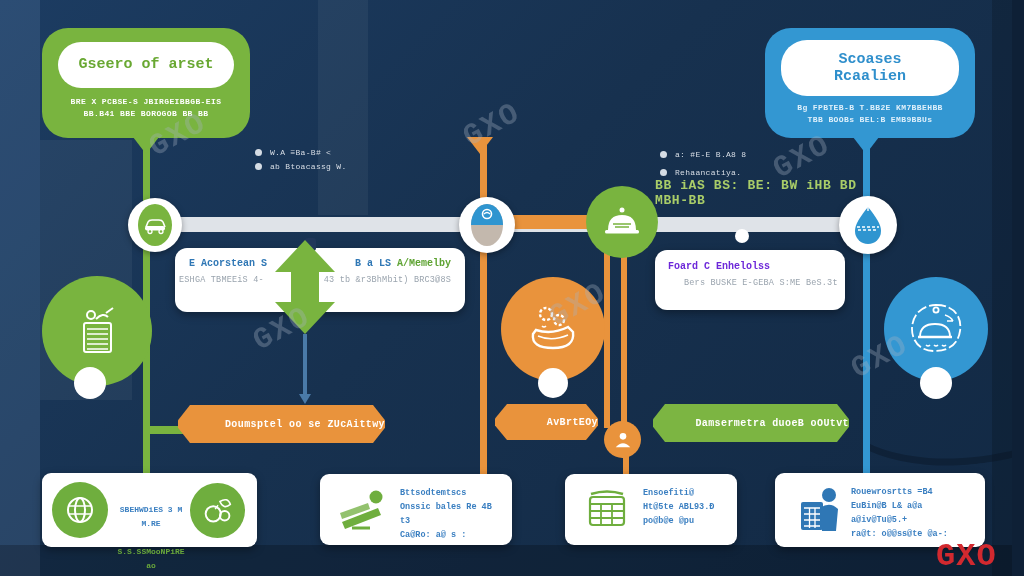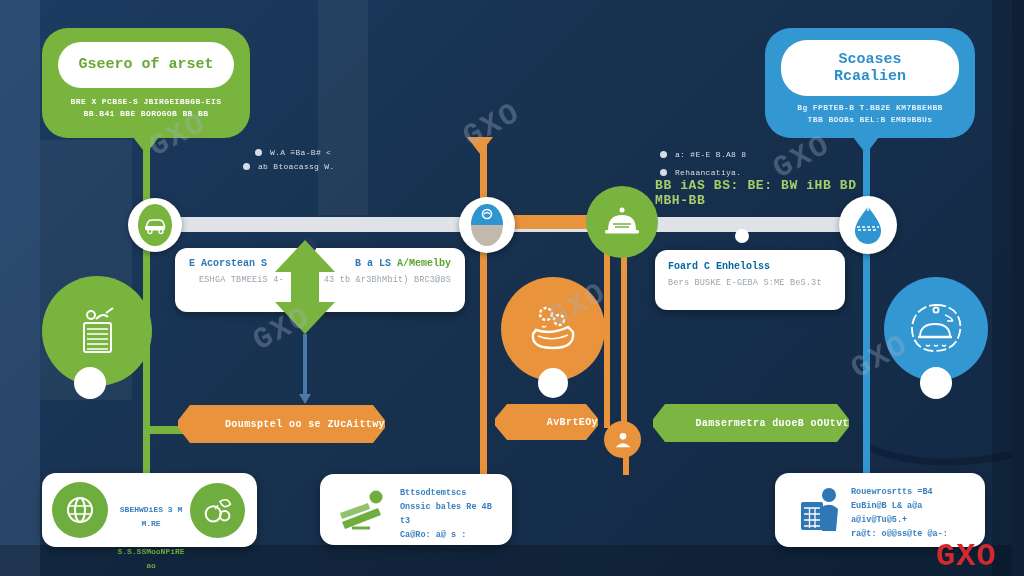--- a/index.html
+++ b/index.html
@@ -16,21 +16,21 @@
     font-size:8px;line-height:12px;letter-spacing:.4px;z-index:4}
   .tail{width:0;height:0;border-left:13px solid transparent;border-right:13px solid transparent;z-index:4}
   .node{background:#fff;border-radius:50%;display:flex;align-items:center;justify-content:center;
     z-index:5;box-shadow:0 2px 6px rgba(0,0,0,.35)}
   .circle{border-radius:50%;display:flex;align-items:center;justify-content:center;z-index:3}
   .dot{background:#fff;border-radius:50%;z-index:3}
   .pill{display:flex;align-items:center;justify-content:flex-end;color:#fff;font-weight:bold;
     font-size:10px;letter-spacing:.4px;z-index:3;text-align:center;
     clip-path:polygon(12px 0,calc(100% - 12px) 0,100% 40%,100% 60%,calc(100% - 12px) 100%,12px 100%,0 60%,0 40%)}
   .mcard{background:#fff;border-radius:12px;z-index:4;box-shadow:0 3px 8px rgba(0,0,0,.35)}
-  .bcard{background:#fff;border-radius:14px;z-index:4;box-shadow:0 3px 8px rgba(0,0,0,.35)}
+  .bcard{background:#fff;border-radius:9px;z-index:4;box-shadow:0 3px 8px rgba(0,0,0,.35)}
   .wm{color:rgba(168,178,194,.33);font-size:30px;font-weight:bold;letter-spacing:2px;
     transform:rotate(-28deg);z-index:6;pointer-events:none}
   .bullet-row{display:flex;align-items:center;gap:8px;z-index:4}
   .bullet-dot{width:7px;height:7px;border-radius:50%;background:#d5dce4}
   .bullet-text{font-size:8px;color:#d8dee6;letter-spacing:.3px}
   .bheading{font-weight:bold;letter-spacing:.6px;z-index:4}
   .btxt{font-size:8.5px;font-weight:bold;line-height:14px;white-space:pre-line;z-index:4}
   .mtitle{font-size:10px;font-weight:bold}
   .msub{font-size:8.5px;color:#9aa4ae;letter-spacing:.2px}
   .logo{font-weight:bold;font-size:32px;letter-spacing:1px;z-index:7}
@@ -120,21 +120,21 @@
     </div>
     <div class="tbody abs" style="left:8px;top:74px;width:194px;color:#dff0fb">Bg FPBTEB-B T.BB2E KM7BBEHBB
 TBB BOOBs BEL:B EMB9BBUs</div>
   </div>
   <div class="abs tail" style="left:853px;top:137px;border-top:17px solid #3397d2"></div>
 
   <div class="abs bullet-row" style="left:255px;top:148px">
     <span class="bullet-dot"></span>
     <span class="bullet-text">W.A ≡Ba-B# &lt;</span>
   </div>
-  <div class="abs bullet-row" style="left:243px;top:162px">
+  <div class="abs bullet-row" style="left:255px;top:162px">
     <span class="bullet-dot"></span>
     <span class="bullet-text">ab Btoacassg W.</span>
   </div>
 
   <div class="abs bullet-row" style="left:660px;top:150px">
     <span class="bullet-dot"></span>
     <span class="bullet-text">a: #E-E B.A8 8</span>
   </div>
   <div class="abs bullet-row" style="left:660px;top:168px">
     <span class="bullet-dot"></span>
@@ -143,36 +143,36 @@
   <div class="abs bheading" style="left:655px;top:178px;width:220px;font-size:13px;color:#a9cd68">BB iAS BS: BE: BW iHB BD MBH-BB</div>
 
   <div class="abs mcard" style="left:175px;top:248px;width:290px;height:64px">
     <div style="display:flex;justify-content:space-between;padding:10px 14px 0 14px">
       <span class="mtitle" style="color:#2f77b5">E Acorstean S</span>
       <span class="mtitle">
         <span style="color:#2f77b5">B a LS</span>
         <span style="color:#5ea332">A/Memelby</span>
       </span>
     </div>
-    <div style="display:flex;justify-content:space-between;padding:6px 14px 0 24px">
+    <div style="display:flex;justify-content:space-between;padding:6px 14px 0 4px">
       <span class="msub">ESHGA TBMEEiS 4-</span>
       <span class="msub">43 tb &amp;r3BhMbit) BRC3@8S</span>
     </div>
   </div>
   <div class="abs" style="left:305px;top:238px;width:11px;height:13px;background:#20375a;border-radius:3px;z-index:5"></div>
 
   <div class="abs" style="left:275px;top:240px;width:0;height:0;border-left:30px solid transparent;border-right:30px solid transparent;border-bottom:32px solid #79b43f;z-index:6"></div>
   <div class="abs" style="left:291px;top:268px;width:28px;height:38px;background:#79b43f;z-index:6"></div>
   <div class="abs" style="left:275px;top:302px;width:0;height:0;border-left:30px solid transparent;border-right:30px solid transparent;border-top:32px solid #79b43f;z-index:6"></div>
   <div class="abs" style="left:303px;top:334px;width:4px;height:60px;background:#4a7aa8;z-index:2"></div>
   <div class="abs" style="left:299px;top:394px;width:0;height:0;border-left:6px solid transparent;border-right:6px solid transparent;border-top:10px solid #4a7aa8;z-index:2"></div>
 
   <div class="abs mcard" style="left:655px;top:250px;width:190px;height:60px">
-    <div class="mtitle" style="color:#0369a1;padding:11px 8px 0 13px">Foard C Enhelolss</div>
-    <div class="msub" style="padding:6px 0 0 13px">Bers BUSKE E-GEBA S:ME BeS.3t</div>
+    <div class="mtitle" style="color:#6d28d9;padding:11px 8px 0 13px">Foard C Enhelolss</div>
+    <div class="msub" style="padding:6px 0 0 29px">Bers BUSKE E-GEBA S:ME BeS.3t</div>
   </div>
 
   <div class="abs circle" style="left:42px;top:276px;width:110px;height:110px;background:#79b43f">
     <span>
       <svg width="58" height="58" viewBox="0 0 58 58" fill="none" stroke="#fff" stroke-width="2">
           <circle cx="23" cy="13" r="4"></circle>
           <path d="M28 17 q7 -7 12 -2 M38 11 l7 -5"></path>
           <rect x="16" y="21" width="27" height="29" rx="2"></rect>
           <path d="M19 27 h21 M19 32 h21 M19 37 h21 M19 42 h21 M19 47 h21" stroke-width="1.6"></path>
         </svg>
@@ -258,20 +258,32 @@
           <path d="M4 34 L40 20 L43 27 L7 41 Z" fill="#6fae3e"></path>
           <path d="M2 25 L30 15 L32 21 L4 31 Z" fill="#6fae3e" opacity=".75"></path>
           <path d="M14 40 h18" stroke="#6fae3e" stroke-width="3"></path>
         </svg>
     </span>
     <div class="abs btxt" style="left:80px;top:12px;width:105px;color:#3a7fc1">Bttsodtemtscs
 Onssic bales Re 4B t3
 Ca@Ro: a@ s :</div>
   </div>
 
+  <div class="abs bcard" style="left:565px;top:474px;width:172px;height:71px">
+    <span class="abs" style="left:18px;top:14px">
+      <svg width="48" height="42" viewBox="0 0 48 42" fill="none" stroke="#6fae3e" stroke-width="2.2">
+          <path d="M8 6 Q24 1 40 6" stroke-width="2.6"></path>
+          <rect x="7" y="9" width="34" height="28" rx="3"></rect>
+          <path d="M7 16 H41 M18 16 V37 M29 16 V37 M7 23 H41 M7 30 H41" stroke-width="1.8"></path>
+        </svg>
+    </span>
+    <div class="abs btxt" style="left:78px;top:12px;width:90px;color:#3a7fc1">Ensoefiti@
+Ht@5te ABL93.Ð
+po@b@e @pu</div>
+  </div>
 
   <div class="abs bcard" style="left:775px;top:473px;width:210px;height:74px">
     <span class="abs" style="left:18px;top:11px">
       <svg width="52" height="52" viewBox="0 0 52 52">
           <circle cx="36" cy="11" r="7" fill="#2f77b5"></circle>
           <path d="M27 24 q10 -7 18 1 l-2 22 h-14 z" fill="#2f77b5"></path>
           <rect x="8" y="18" width="22" height="28" rx="2" fill="#2f77b5"></rect>
           <path d="M11 24 h16 M11 30 h16 M11 36 h16 M11 42 h16 M16.5 24 v20 M22 24 v20" stroke="#fff" stroke-width="1.3"></path>
         </svg>
     </span>

